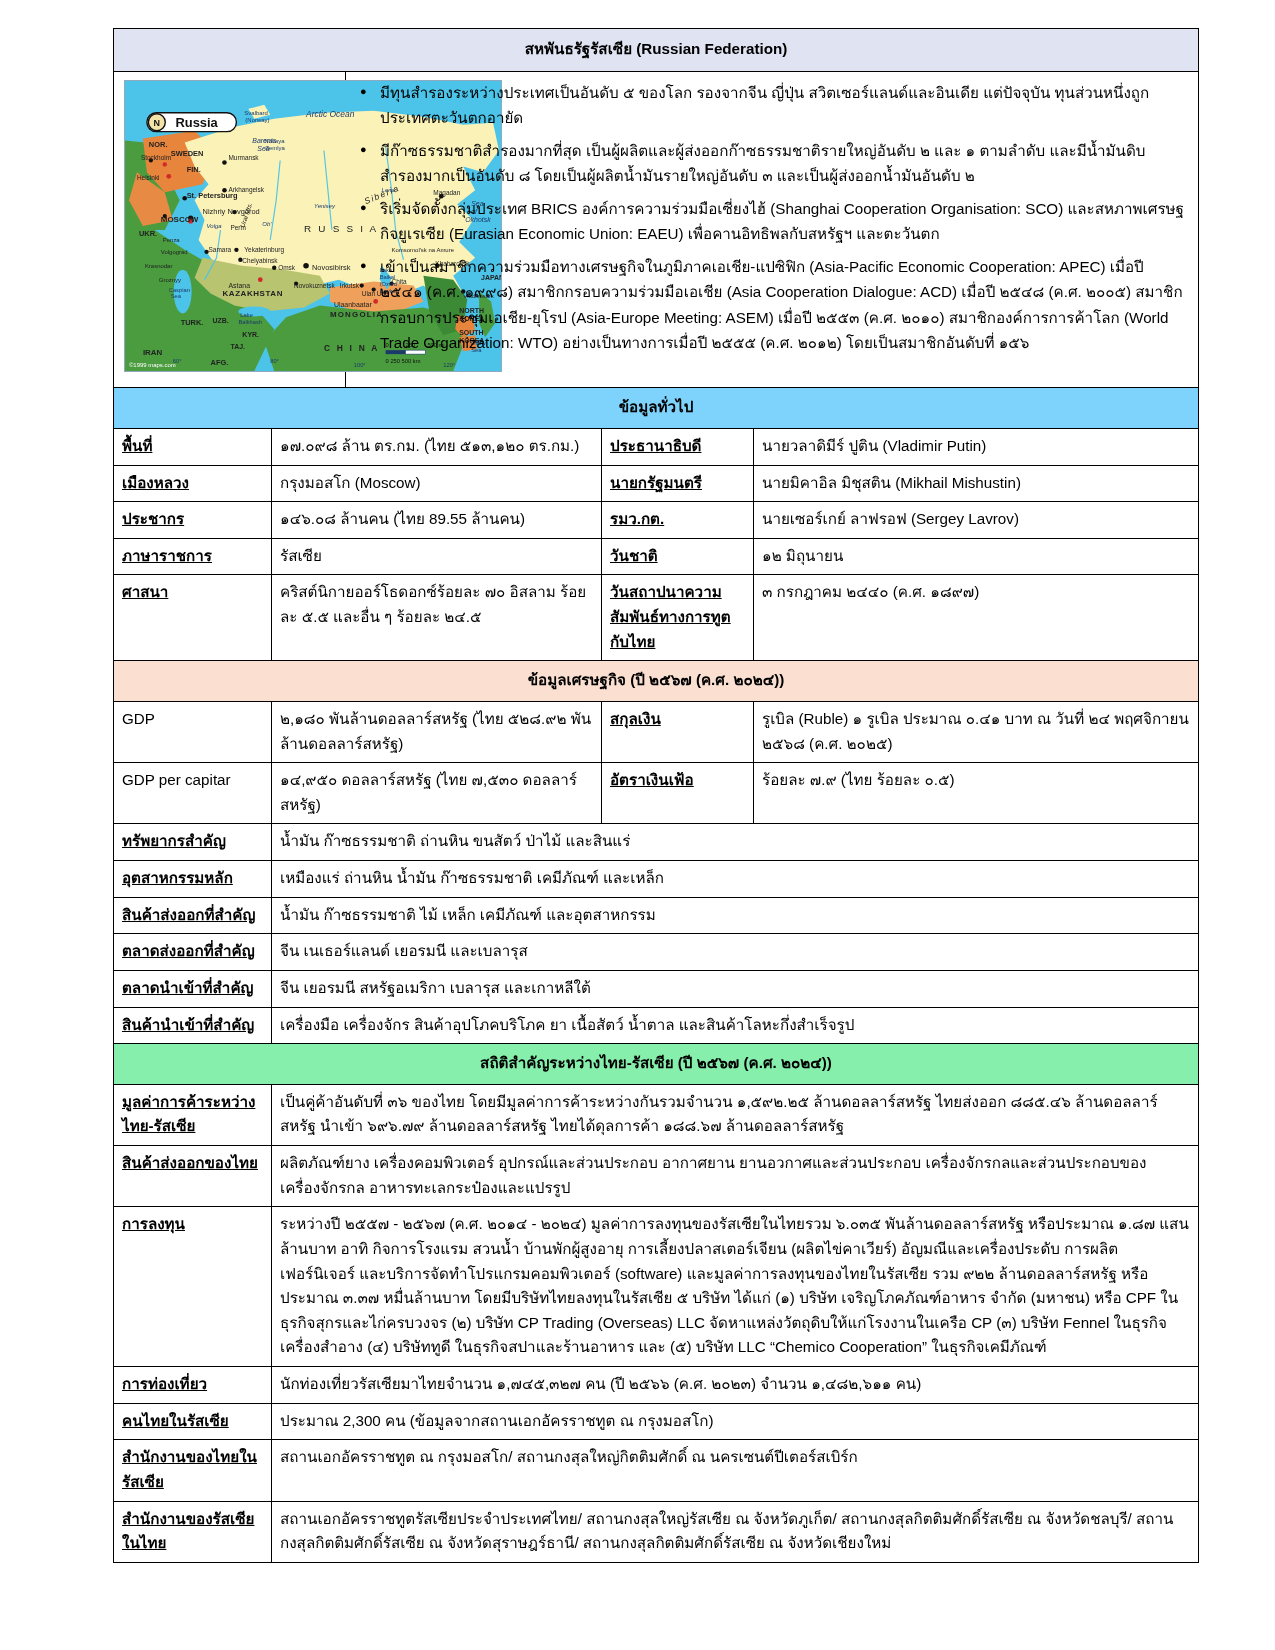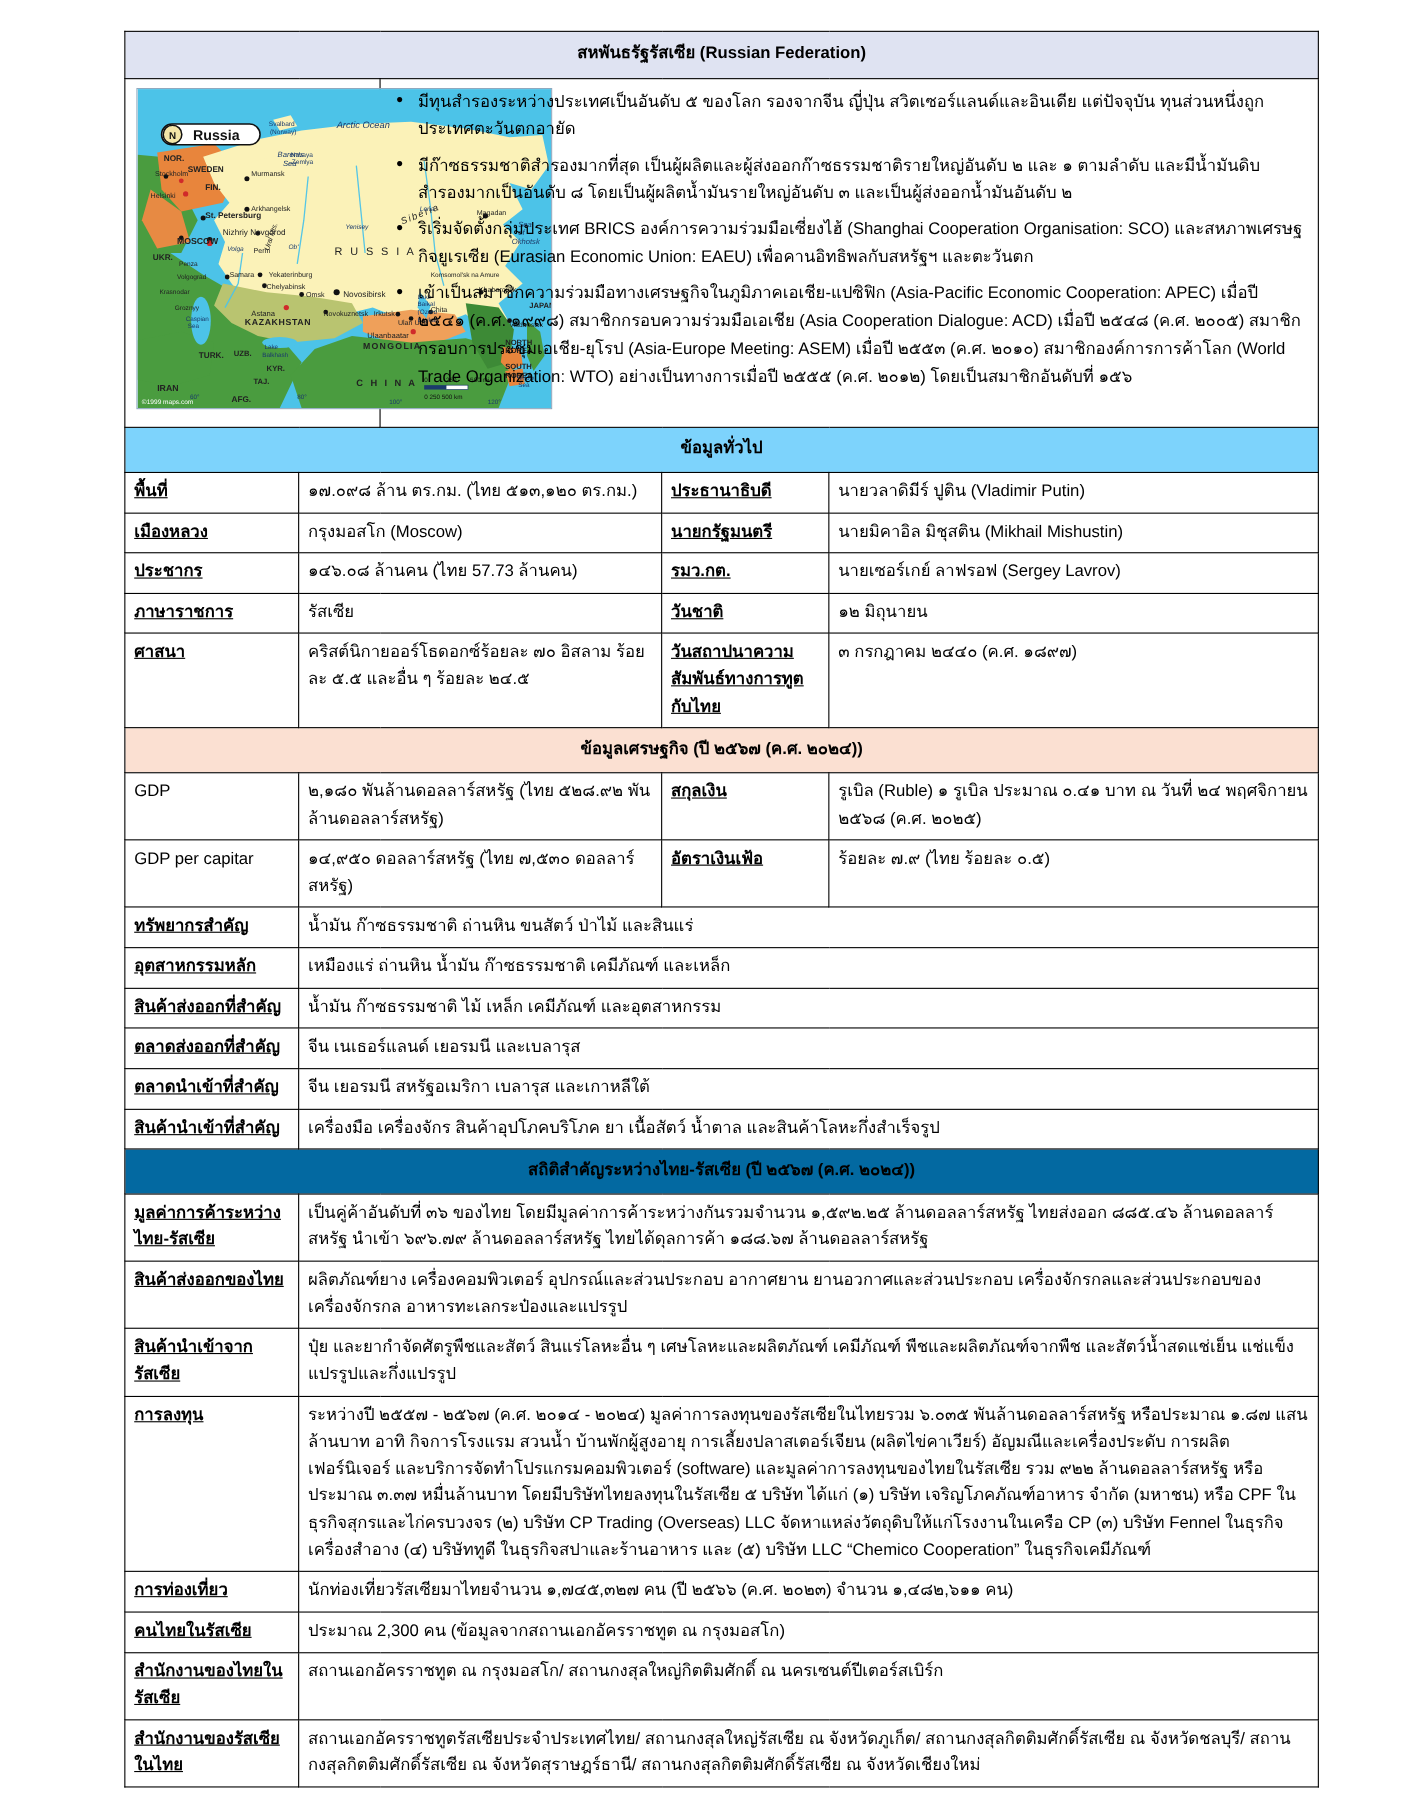--- a/index.html
+++ b/index.html
@@ -50,21 +50,21 @@
   
   .band {
     text-align: center;
     font-weight: bold;
     font-size: 19px;
     padding: 7px 6px 8px 6px !important;
     line-height: 1.3;
   }
   .band-general  { background: #7dd3fc; }
   .band-economy  { background: #fbe0d2; }
-  .band-stats    { background: #0369a1; text-align: center; }
+  .band-stats    { background: #86efac; text-align: center; }
 
   
   .intro-map-cell {
     width: 400px;
     padding: 8px 8px 8px 10px !important;
     text-align: center;
     vertical-align: top;
   }
   .intro-bullets-cell {
     padding: 8px 14px 10px 12px !important;
@@ -339,21 +339,21 @@
         <td class="val">นายวลาดิมีร์ ปูติน (Vladimir Putin)</td>
       </tr>
       <tr>
         <td class="lbl">เมืองหลวง</td>
         <td class="val" colspan="2">กรุงมอสโก (Moscow)</td>
         <td class="lbl">นายกรัฐมนตรี</td>
         <td class="val">นายมิคาอิล มิชุสติน (Mikhail Mishustin)</td>
       </tr>
       <tr>
         <td class="lbl">ประชากร</td>
-        <td class="val" colspan="2">๑๔๖.๐๘ ล้านคน (ไทย 57.73 ล้านคน)</td>
+        <td class="val" colspan="2">๑๔๖.๐๘ ล้านคน (ไทย 89.55 ล้านคน)</td>
         <td class="lbl">รมว.กต.</td>
         <td class="val">นายเซอร์เกย์ ลาฟรอฟ (Sergey Lavrov)</td>
       </tr>
       <tr>
         <td class="lbl">ภาษาราชการ</td>
         <td class="val" colspan="2">รัสเซีย</td>
         <td class="lbl">วันชาติ</td>
         <td class="val">๑๒ มิถุนายน</td>
       </tr>
       <tr>
@@ -411,24 +411,20 @@
 
       <tr>
         <td class="lbl" style="width:232px">มูลค่าการค้าระหว่างไทย-รัสเซีย</td>
         <td class="val" colspan="4">เป็นคู่ค้าอันดับที่ ๓๖ ของไทย โดยมีมูลค่าการค้าระหว่างกันรวมจำนวน ๑,๕๙๒.๒๕ ล้านดอลลาร์สหรัฐ ไทยส่งออก ๘๘๕.๔๖ ล้านดอลลาร์สหรัฐ นำเข้า ๖๙๖.๗๙ ล้านดอลลาร์สหรัฐ ไทยได้ดุลการค้า ๑๘๘.๖๗ ล้านดอลลาร์สหรัฐ</td>
       </tr>
       <tr>
         <td class="lbl">สินค้าส่งออกของไทย</td>
         <td class="val" colspan="4">ผลิตภัณฑ์ยาง เครื่องคอมพิวเตอร์ อุปกรณ์และส่วนประกอบ อากาศยาน ยานอวกาศและส่วนประกอบ เครื่องจักรกลและส่วนประกอบของเครื่องจักรกล อาหารทะเลกระป๋องและแปรรูป</td>
       </tr>
       <tr>
-        <td class="lbl">สินค้านำเข้าจากรัสเซีย</td>
-        <td class="val" colspan="4">ปุ๋ย และยากำจัดศัตรูพืชและสัตว์ สินแร่โลหะอื่น ๆ เศษโลหะและผลิตภัณฑ์  เคมีภัณฑ์ พืชและผลิตภัณฑ์จากพืช และสัตว์น้ำสดแช่เย็น แช่แข็ง แปรรูปและกึ่งแปรรูป</td>
-      </tr>
-      <tr>
         <td class="lbl">การลงทุน</td>
         <td class="val" colspan="4">ระหว่างปี ๒๕๕๗ - ๒๕๖๗ (ค.ศ. ๒๐๑๔ - ๒๐๒๔) มูลค่าการลงทุนของรัสเซียในไทยรวม ๖.๐๓๕ พันล้านดอลลาร์สหรัฐ หรือประมาณ ๑.๘๗ แสนล้านบาท อาทิ กิจการโรงแรม สวนน้ำ บ้านพักผู้สูงอายุ การเลี้ยงปลาสเตอร์เจียน (ผลิตไข่คาเวียร์) อัญมณีและเครื่องประดับ การผลิตเฟอร์นิเจอร์ และบริการจัดทำโปรแกรมคอมพิวเตอร์ (software) และมูลค่าการลงทุนของไทยในรัสเซีย รวม ๙๒๒ ล้านดอลลาร์สหรัฐ หรือประมาณ ๓.๓๗ หมื่นล้านบาท โดยมีบริษัทไทยลงทุนในรัสเซีย ๕ บริษัท ได้แก่ (๑) บริษัท เจริญโภคภัณฑ์อาหาร จำกัด (มหาชน) หรือ CPF ในธุรกิจสุกรและไก่ครบวงจร (๒) บริษัท CP Trading (Overseas) LLC จัดหาแหล่งวัตถุดิบให้แก่โรงงานในเครือ CP (๓) บริษัท Fennel ในธุรกิจเครื่องสำอาง (๔) บริษัททูดี ในธุรกิจสปาและร้านอาหาร และ (๕) บริษัท LLC “Chemico Cooperation” ในธุรกิจเคมีภัณฑ์</td>
       </tr>
       <tr>
         <td class="lbl">การท่องเที่ยว</td>
         <td class="val" colspan="4">นักท่องเที่ยวรัสเซียมาไทยจำนวน ๑,๗๔๕,๓๒๗ คน (ปี ๒๕๖๖ (ค.ศ. ๒๐๒๓) จำนวน ๑,๔๘๒,๖๑๑ คน)</td>
       </tr>
       <tr>
         <td class="lbl">คนไทยในรัสเซีย</td>
         <td class="val" colspan="4">ประมาณ 2,300 คน (ข้อมูลจากสถานเอกอัครราชทูต ณ กรุงมอสโก)</td>

